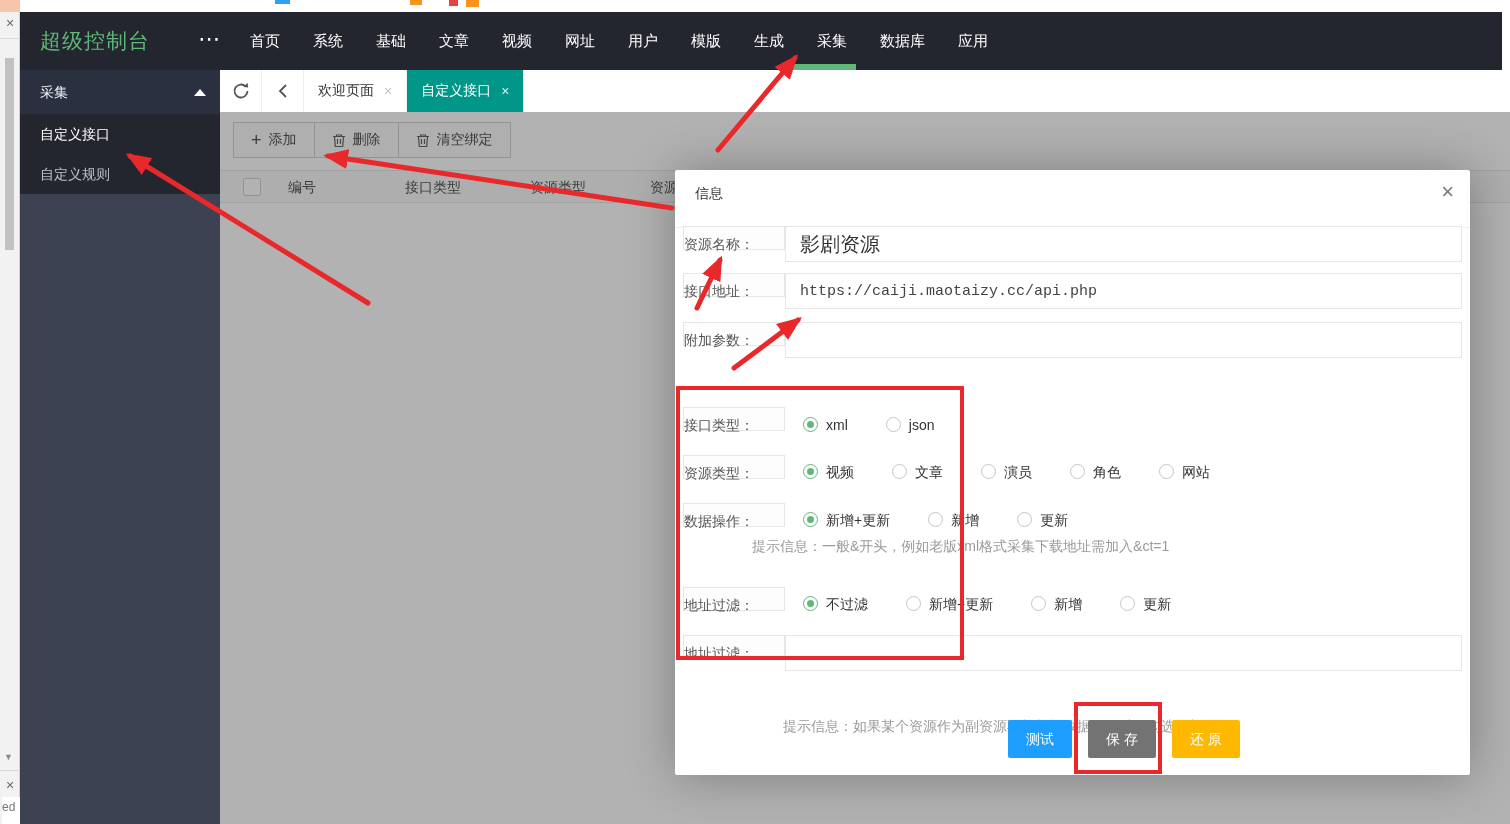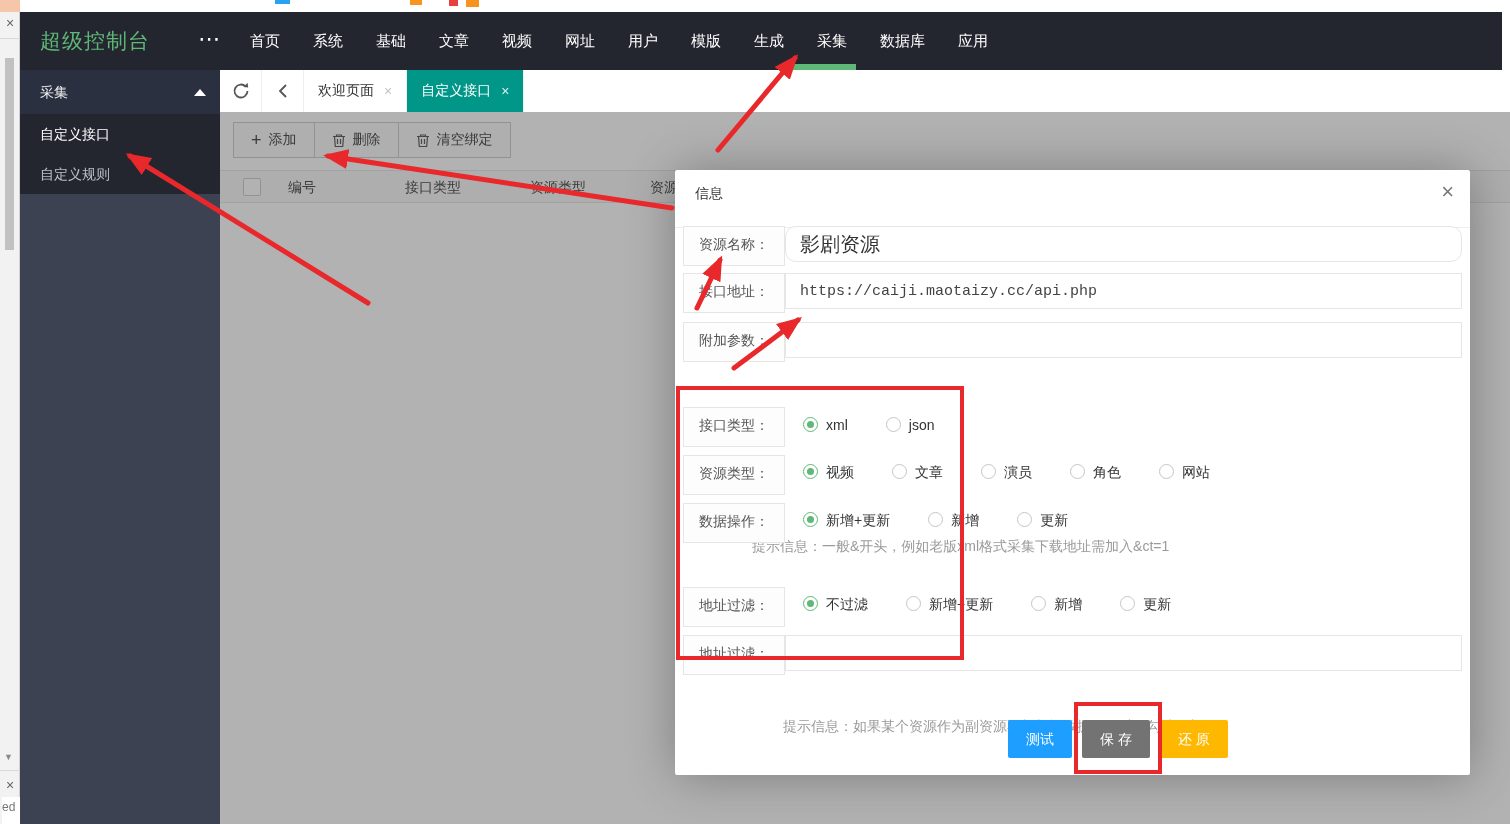--- a/index.html
+++ b/index.html
@@ -57,36 +57,36 @@
   .col:nth-child(1){ left:68px; } .col:nth-child(2){ left:185px; } .col:nth-child(3){ left:310px; } .col:nth-child(4){ left:430px; }
 
   .backdrop { position:absolute; left:220px; top:112px; width:1290px; height:712px; background:rgba(0,0,0,.30); z-index:10; }
 
   
   .modal { position:absolute; left:675px; top:170px; width:795px; height:605px; background:#fff; border-radius:2px; box-shadow:1px 1px 50px rgba(0,0,0,.3); z-index:20; }
   .m-head { position:relative; height:58px; border-bottom:1px solid #eee;padding-left:44px; }
   .m-title { position:absolute; left:20px; top:0; line-height:46px; font-size:14px; color:#333; }
   .m-close { position:absolute; right:16px; top:10px; font-size:22px; color:#787878; cursor:pointer; line-height:24px; }
   .frow { position:absolute; left:8px; width:779px; height:36px; }
-  .flabel { position:absolute; left:0; top:0; width:102px; height:40px; border:1px solid #e6e6e6; background:#fdfdfd; text-align:center; line-height:34px; font-size:14px; color:#555; }
+  .flabel { position:absolute; left:0; top:0; width:102px; height:24px; border:1px solid #e6e6e6; background:#fdfdfd; line-height:34px; font-size:14px; color:#555; }
   .finput { position:absolute; left:102px; top:0; width:677px; height:36px; border:1px solid #e6e6e6; background:#fff; padding:0 14px; font-size:14px; color:#333; outline:none; }
-  .finput.serif { font-family:"Liberation Serif","DejaVu Serif",serif; font-size:20px;border-radius:11px; }
+  .finput.serif { font-family:"Liberation Serif","DejaVu Serif",serif; font-size:20px; }
   .finput.mono  { font-family:"Liberation Mono","DejaVu Sans Mono",monospace; font-size:15px; color:#444; }
   .row-name { top:56px; } .row-url { top:103px; } .row-params { top:152px; }
   .rrow-iface { top:237px; } .rrow-res { top:285px; } .rrow-op { top:333px; } .rrow-addr { top:417px; }
   .row-fcode { top:465px; }
   .hint { position:absolute; font-size:14px; color:#9a9a9a; white-space:nowrap; }
   .hint1 { left:77px; top:368px; } .hint2 { left:108px; top:548px; }
   .opts { position:absolute; left:120px; top:0; height:36px; display:flex; align-items:center; gap:38px; }
   .opt { display:flex; gap:8px; cursor:pointer; }
   .radio { position:relative; width:15px; height:15px; border:1px solid #c6c6c6; border-radius:50%; background:#fff; }
   .radio.checked { border-color:#5FB878; }
   .radio.checked::after { content:""; position:absolute; left:3px; top:3px; width:7px; height:7px; border-radius:50%; background:#5FB878; }
   .opt-label { font-size:14px; color:#333; white-space:nowrap; }
-  .m-footer { position:absolute; left:333px; top:550px; display:flex; gap:10px; }
+  .m-footer { position:absolute; left:333px; top:550px; display:flex; gap:16px; }
   .m-btn { height:38px; line-height:38px; padding:0 18px; border:none; border-radius:2px; color:#fff; font-size:14px; cursor:pointer; white-space:nowrap; }
 
   
   .annotations { position:absolute; left:0; top:0; width:1510px; height:824px; z-index:50; pointer-events:none; }
 </style>
 </head>
 <body>
 
 <div class="left-strip">
   <div class="ls-peach"></div>

